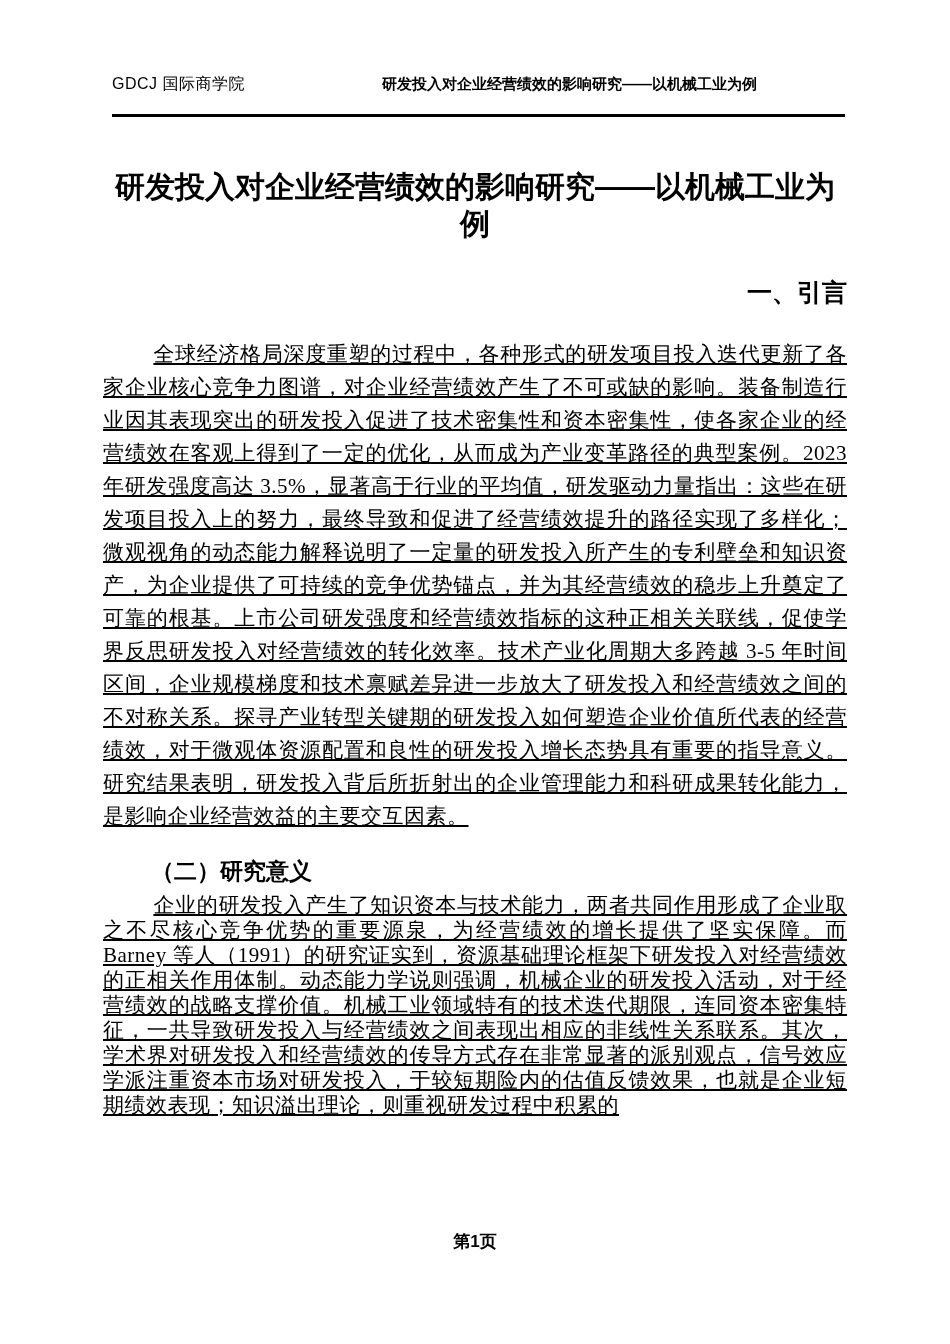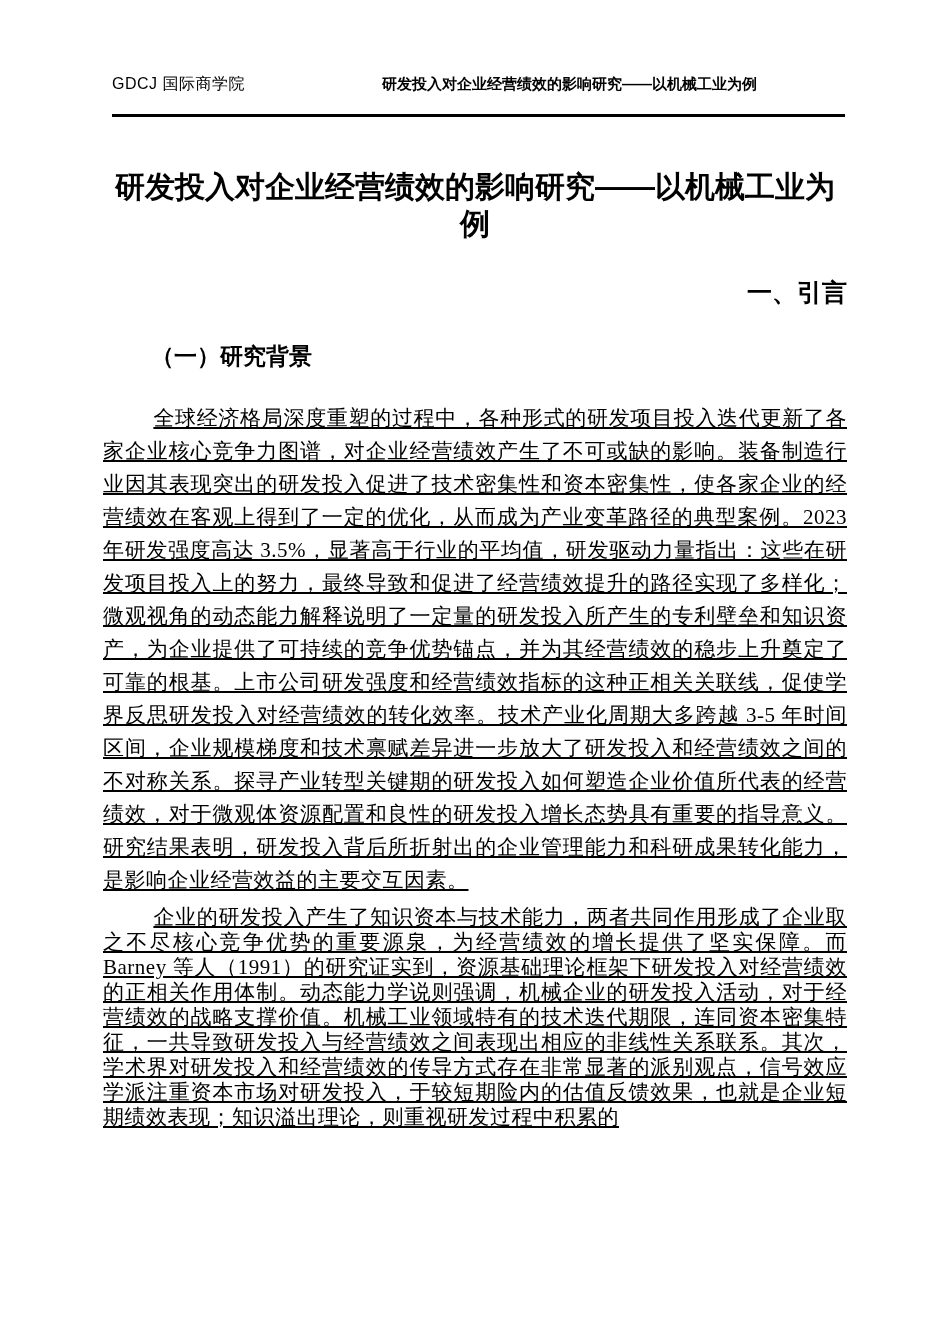--- a/index.html
+++ b/index.html
@@ -127,24 +127,25 @@
   </div>
 
   <div class="header-rule"></div>
 
   <div class="content">
 
     <h1 class="doc-title">研发投入对企业经营绩效的影响研究——以机械工业为例</h1>
 
     <h2 class="section-heading-1">一、引言</h2>
 
-    <h3 class="section-heading-2">（一）研究背景</h3>
 
     <p class="body-para">全球经济格局深度重塑的过程中，各种形式的研发项目投入迭代更新了各家企业核心竞争力图谱，对企业经营绩效产生了不可或缺的影响。装备制造行业因其表现突出的研发投入促进了技术密集性和资本密集性，使各家企业的经营绩效在客观上得到了一定的优化，从而成为产业变革路径的典型案例。2023 年研发强度高达 3.5%，显著高于行业的平均值，研发驱动力量指出：这些在研发项目投入上的努力，最终导致和促进了经营绩效提升的路径实现了多样化；微观视角的动态能力解释说明了一定量的研发投入所产生的专利壁垒和知识资产，为企业提供了可持续的竞争优势锚点，并为其经营绩效的稳步上升奠定了可靠的根基。上市公司研发强度和经营绩效指标的这种正相关关联线，促使学界反思研发投入对经营绩效的转化效率。技术产业化周期大多跨越 3-5 年时间区间，企业规模梯度和技术禀赋差异进一步放大了研发投入和经营绩效之间的不对称关系。探寻产业转型关键期的研发投入如何塑造企业价值所代表的经营绩效，对于微观体资源配置和良性的研发投入增长态势具有重要的指导意义。研究结果表明，研发投入背后所折射出的企业管理能力和科研成果转化能力，是影响企业经营效益的主要交互因素。</p>
 
+    <h3 class="section-heading-2 second">（二）研究意义</h3>
 
 
     <p class="body-para second">企业的研发投入产生了知识资本与技术能力，两者共同作用形成了企业取之不尽核心竞争优势的重要源泉，为经营绩效的增长提供了坚实保障。而 Barney 等人（1991）的研究证实到，资源基础理论框架下研发投入对经营绩效的正相关作用体制。动态能力学说则强调，机械企业的研发投入活动，对于经营绩效的战略支撑价值。机械工业领域特有的技术迭代期限，连同资本密集特征，一共导致研发投入与经营绩效之间表现出相应的非线性关系联系。其次，学术界对研发投入和经营绩效的传导方式存在非常显著的派别观点，信号效应学派注重资本市场对研发投入，于较短期险内的估值反馈效果，也就是企业短期绩效表现；知识溢出理论，则重视研发过程中积累的</p>
 
   </div>
 
+  <div class="footer">第1页</div>
 
 </div>
 
 </body></html>

